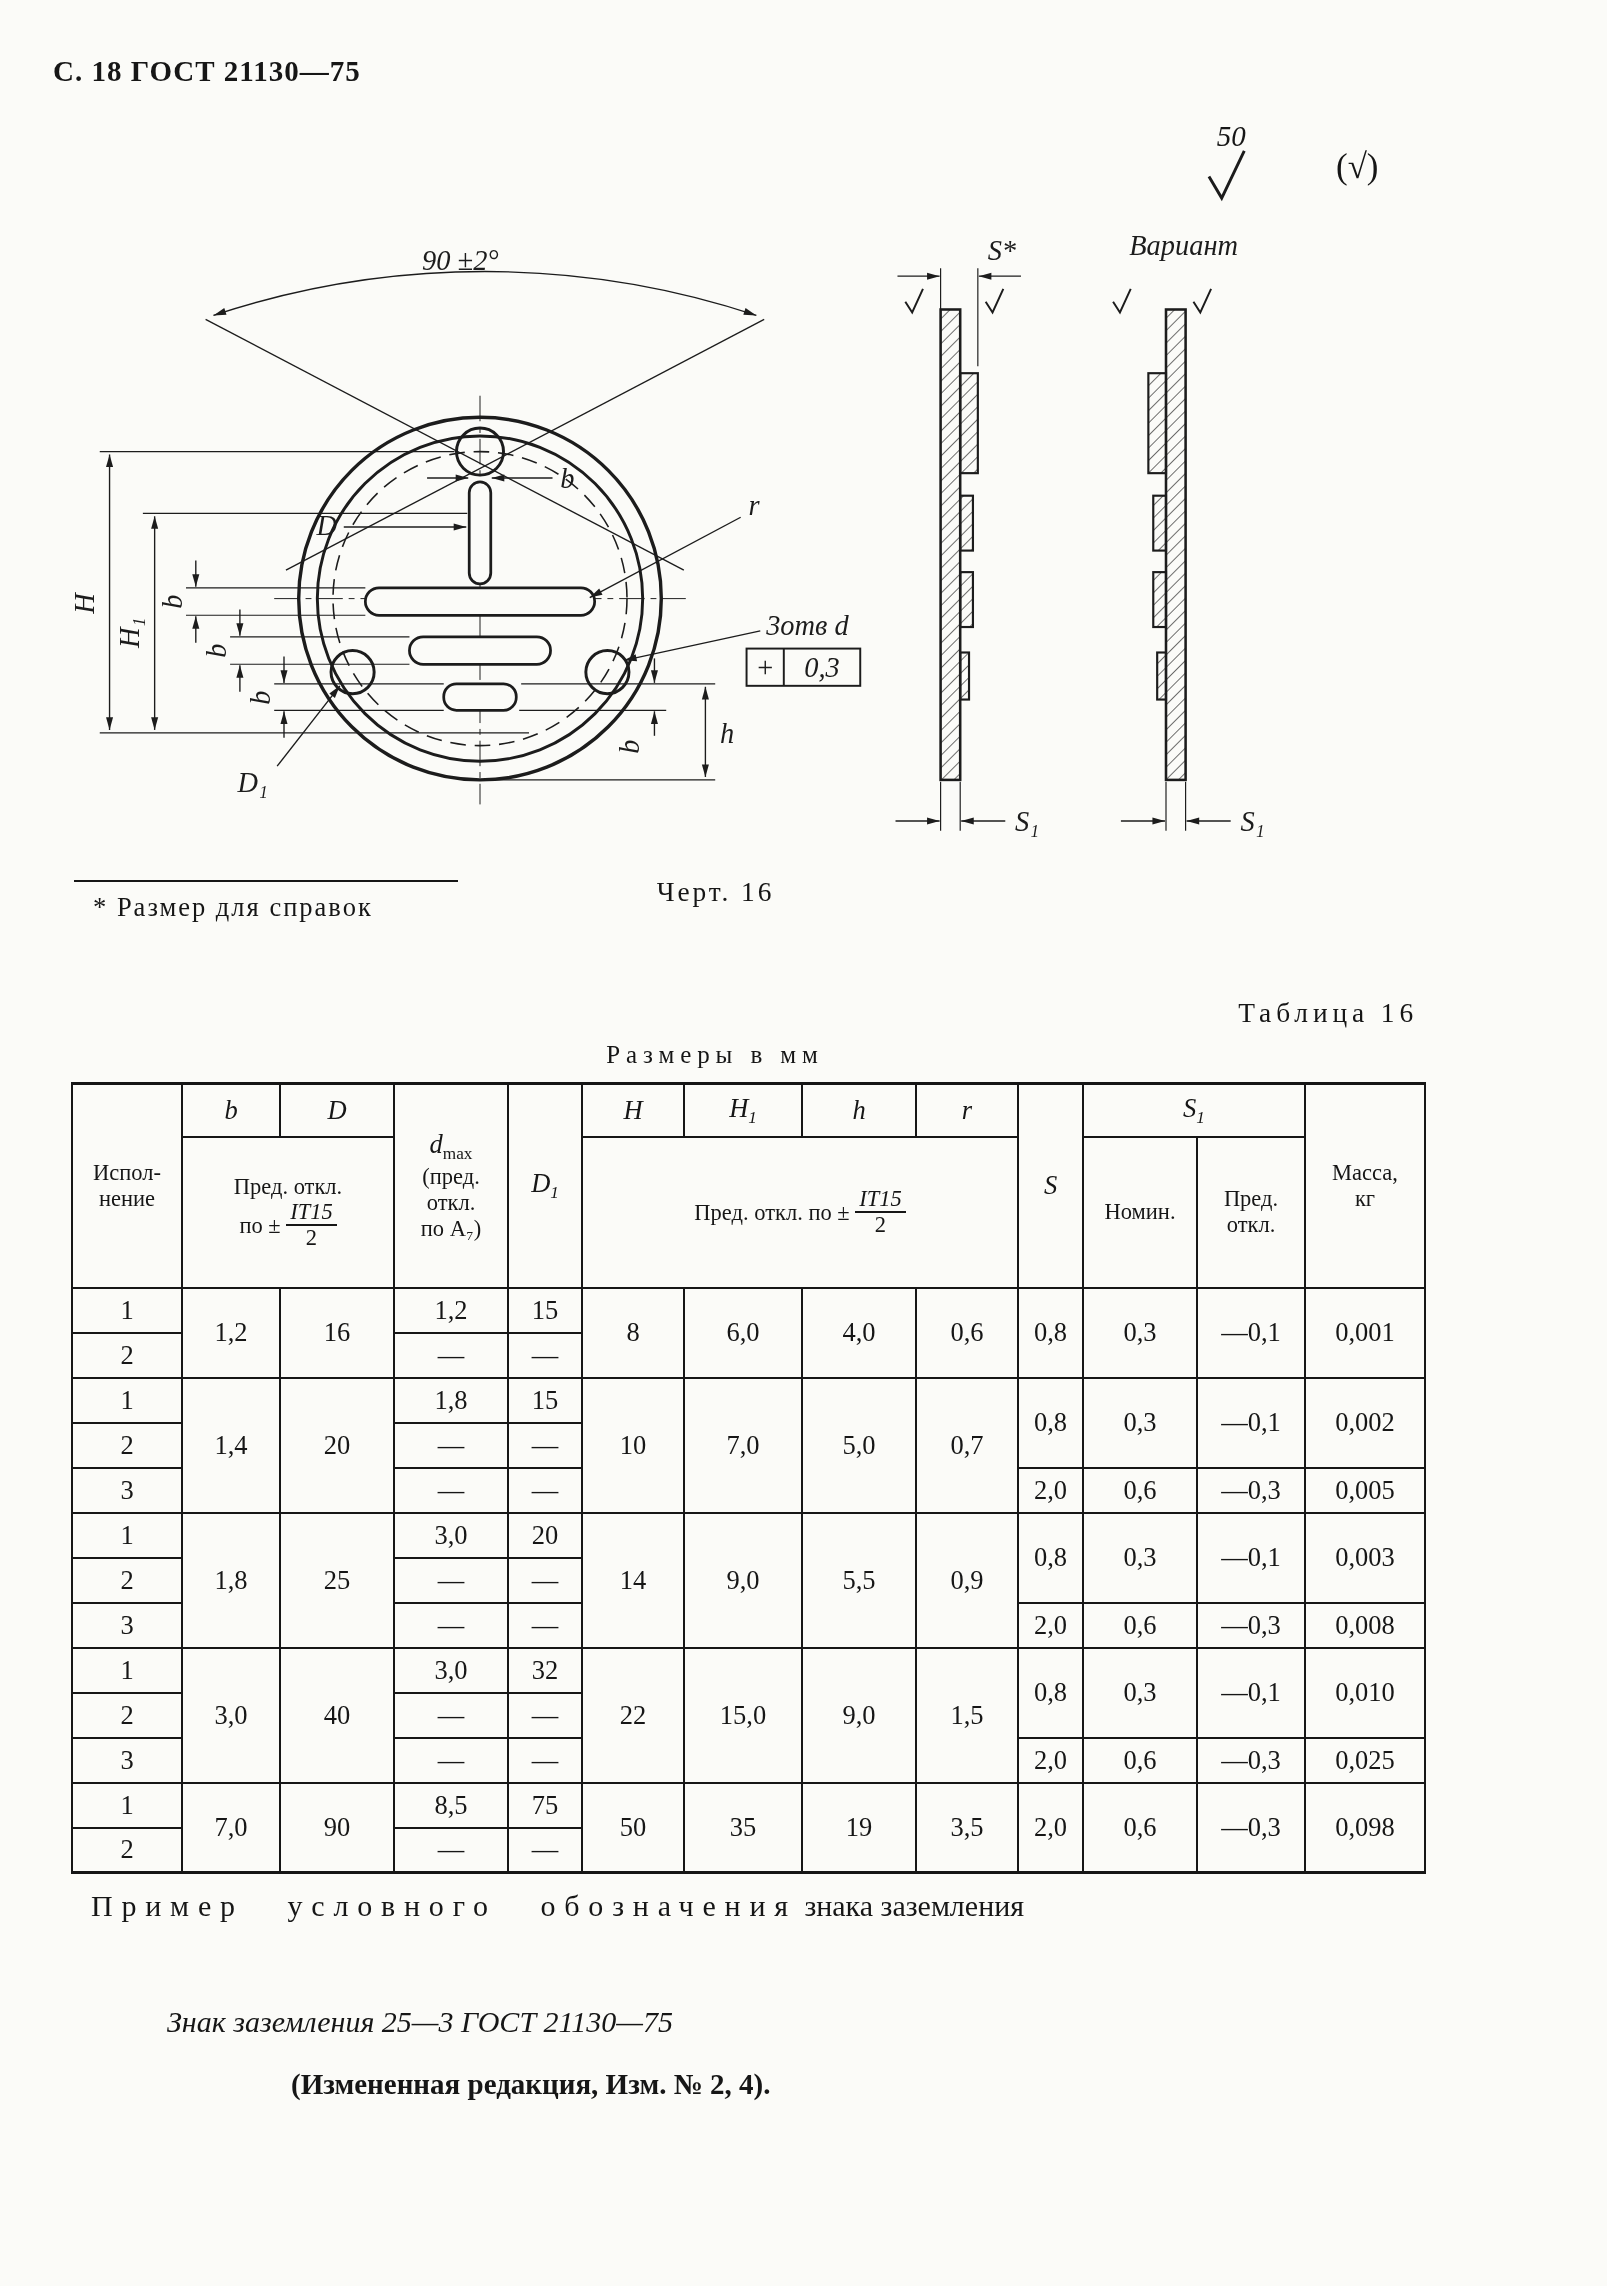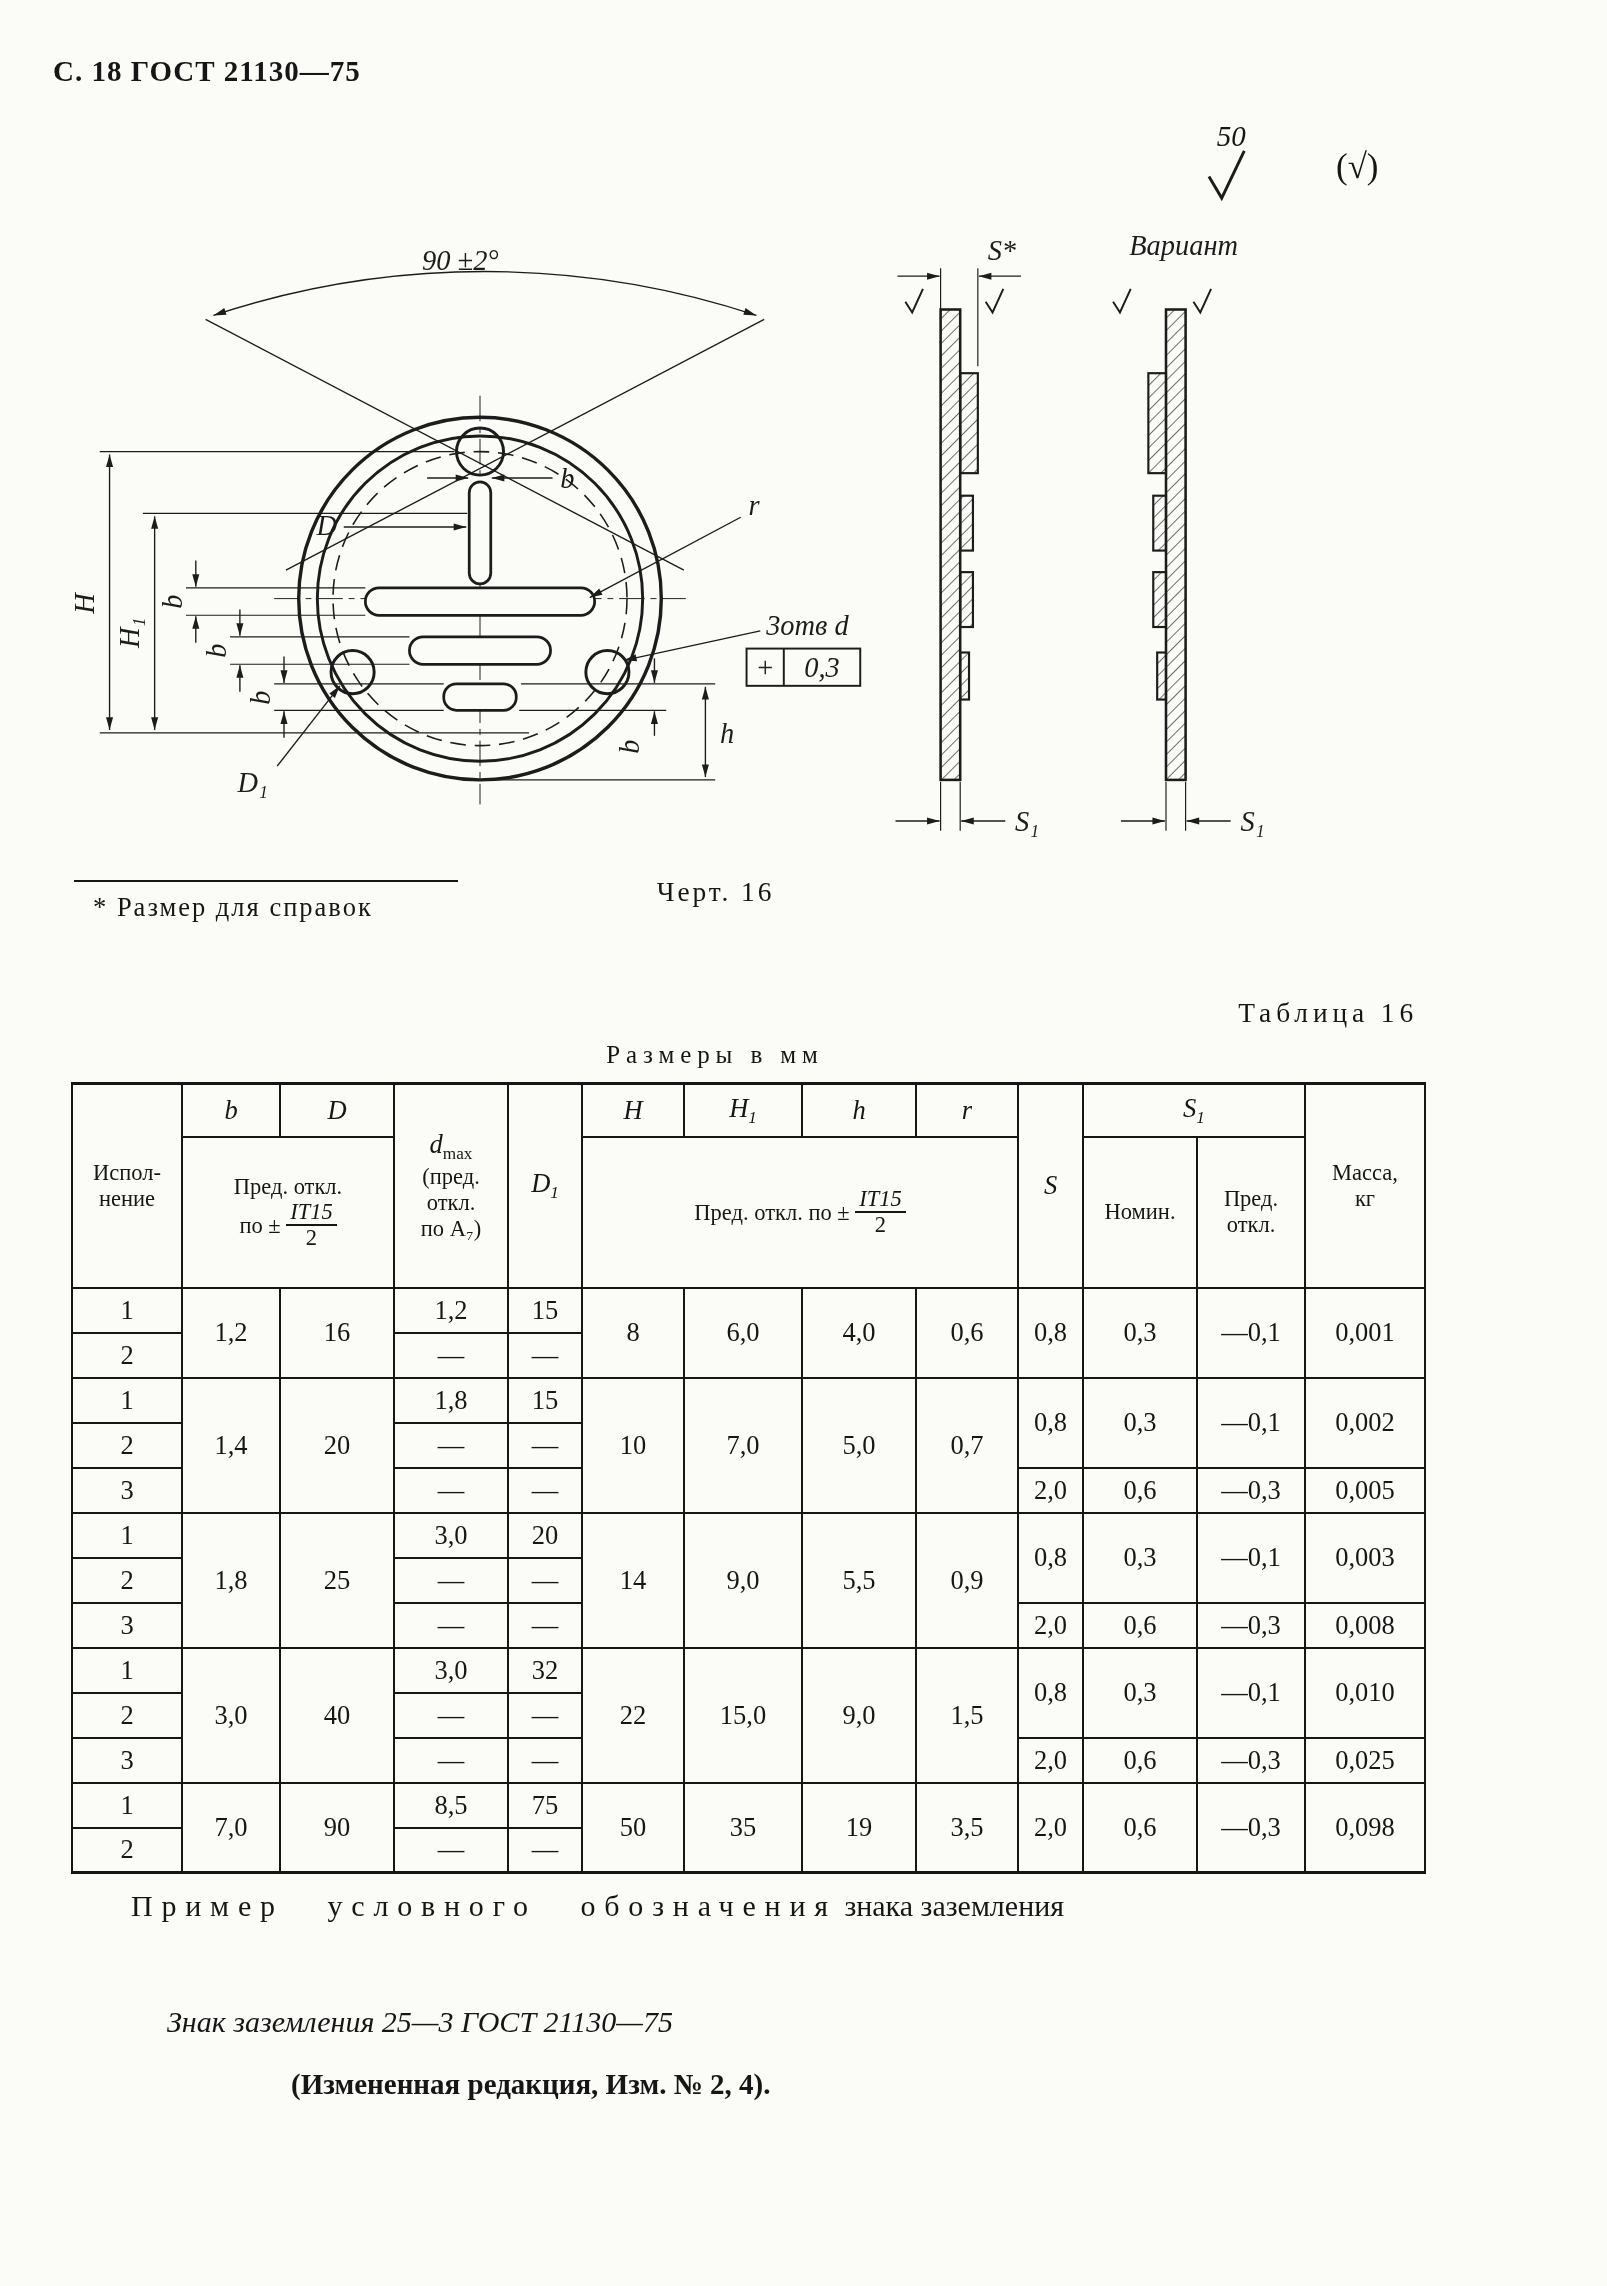--- a/index.html
+++ b/index.html
@@ -35,21 +35,21 @@
   table.gost thead .hsm { font-size:22.5px; }
   table.gost tbody td { height:45px; }
   .var { font-style:italic; font-size:26.5px; }
   sub { font-size:65%; }
   .frac { display:inline-block; vertical-align:-11.8px; text-align:center; line-height:1.05; }
   .frac .num { display:block; border-bottom:2px solid #161616; padding:0 3.9px; font-style:italic; }
   .frac .den { display:block; }
 
   .example { left:54px; top:1882px; width:1505px; font-size:30px; line-height:48px; }
   .ex-line1 { text-indent:37px; }
-  .spaced { letter-spacing:8.8px; word-spacing:27.4px;margin-left:40px; }
+  .spaced { letter-spacing:8.8px; word-spacing:27.4px; }
   .designation { left:167px; top:2005px; width:941px; text-align:left;
                  font-size:30px; font-style:italic; }
   .revision { left:291px; top:2068px; font-size:29px; font-weight:bold; }
 
   
   .dt { font-size:29px; fill:#1c1c1c; stroke:none; font-family:"Liberation Serif", serif; }
   .dti { font-style:italic; }
 </style>
 </head>
 <body>

